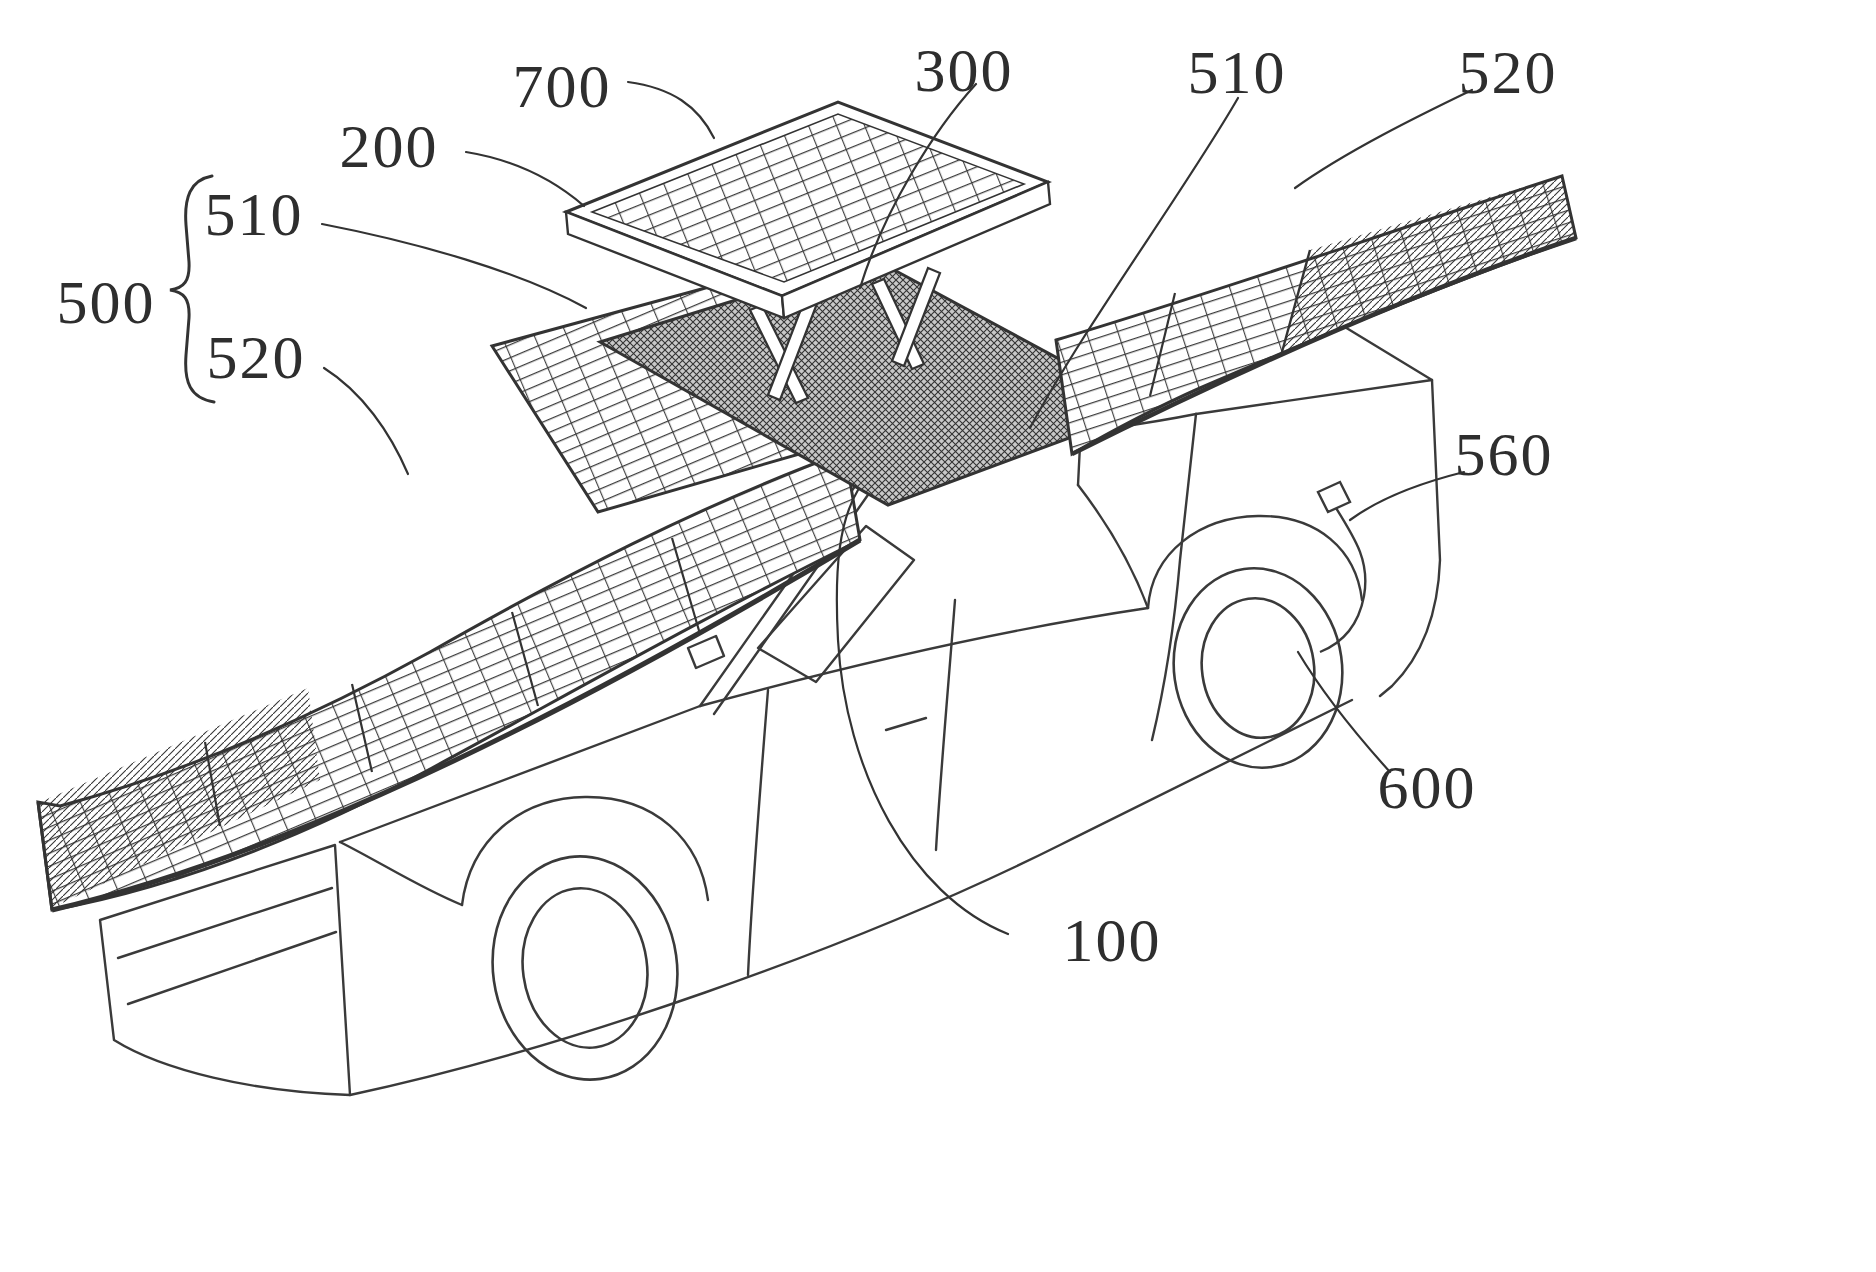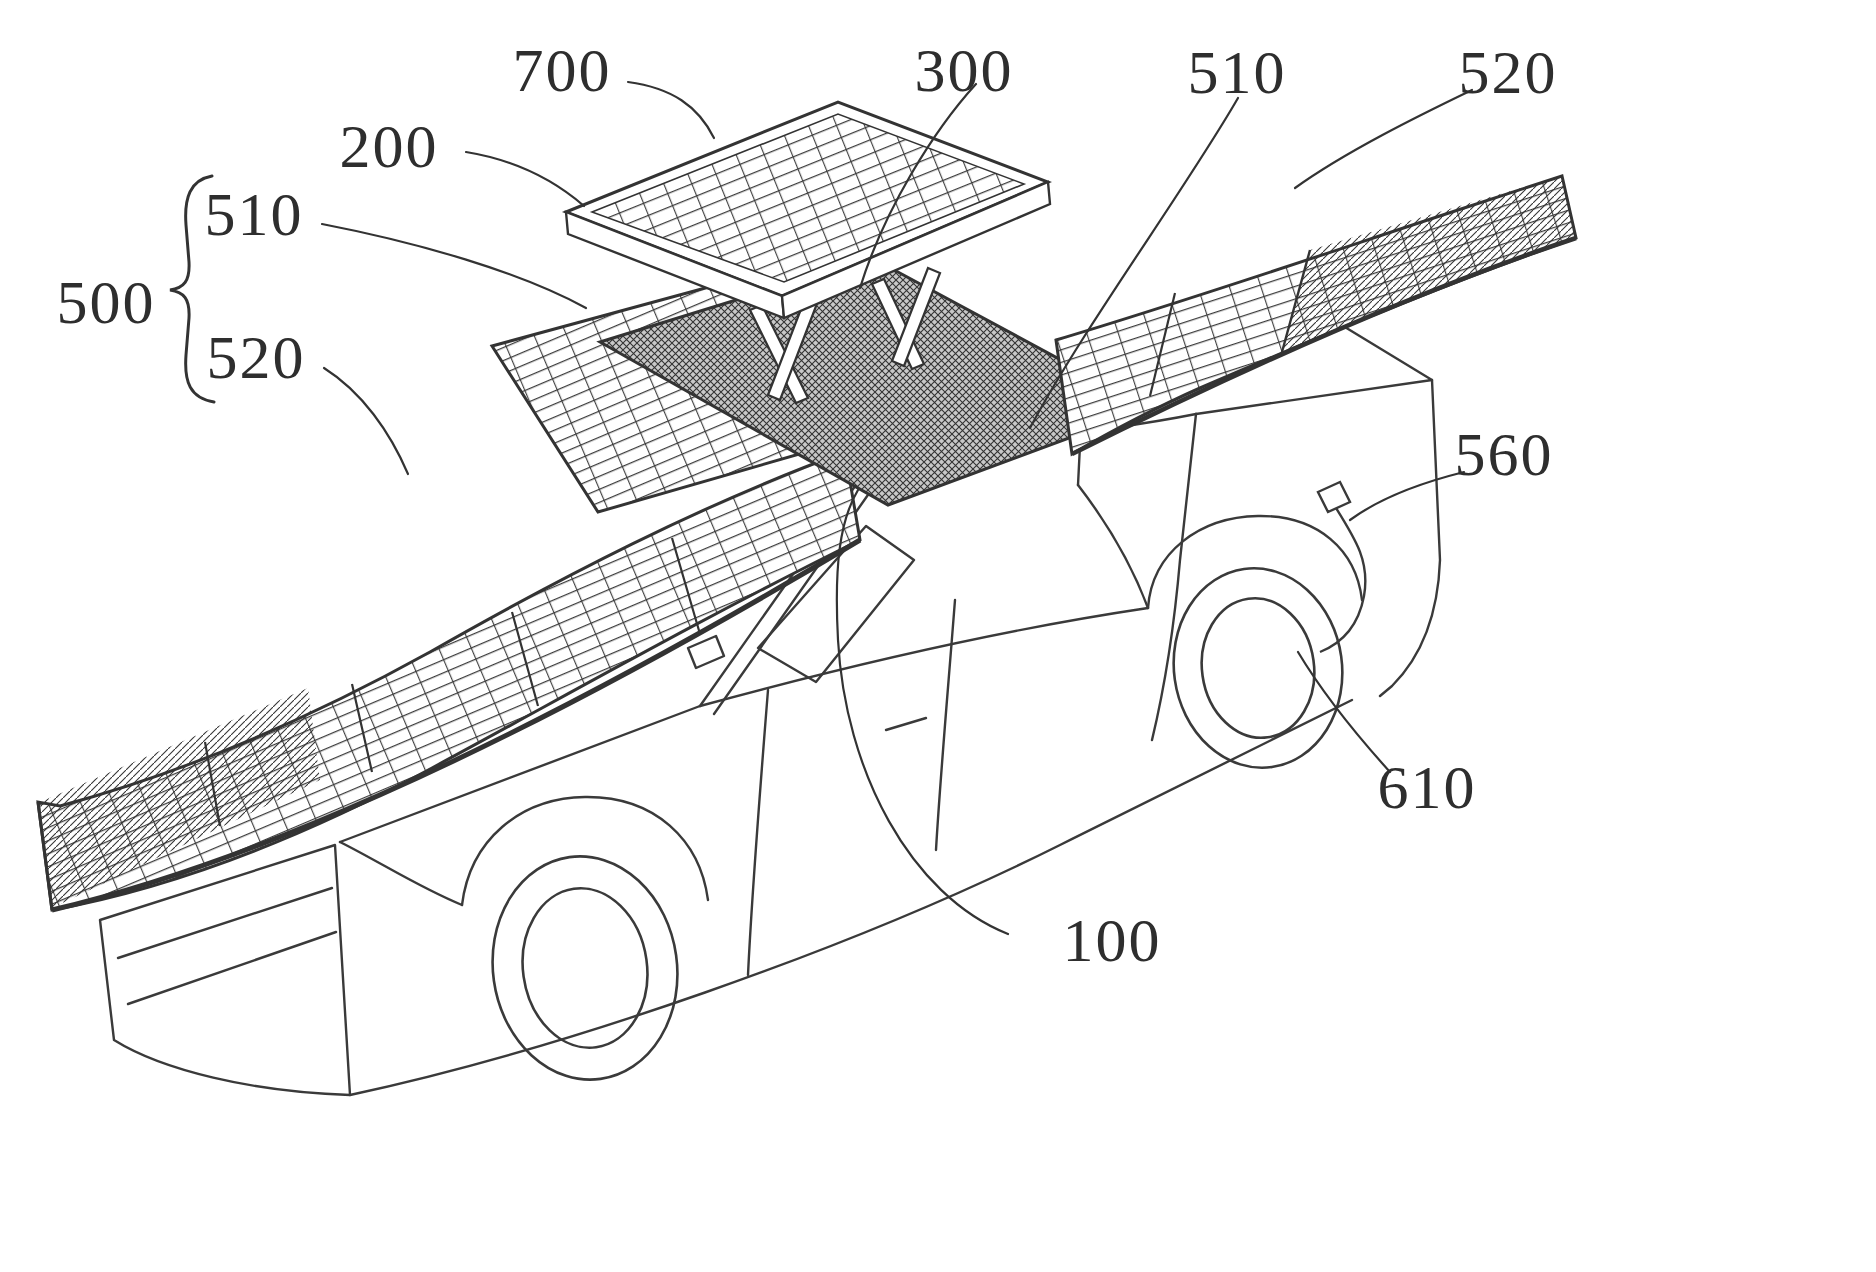--- a/index.html
+++ b/index.html
@@ -14,21 +14,21 @@
   .ref{
     position:absolute;
     transform:translate(-50%,-50%);
     font-family:"Liberation Serif", serif;
     font-size:62px;
     letter-spacing:2px;
     color:#2e2e2e;
     white-space:nowrap;
     user-select:none;
   }
-  .l700{left:562px;top:70px}
+  .l700{left:562px;top:86px}
   .l200{left:389px;top:146px}
   .l300{left:964px;top:70px}
   .l510r{left:1237px;top:72px}
   .l520r{left:1508px;top:72px}
   .l500{left:106px;top:302px}
   .l510l{left:254px;top:214px}
   .l520l{left:256px;top:357px}
   .l920{left:1504px;top:454px}
   .l910{left:1427px;top:787px}
   .l100{left:1112px;top:940px}
@@ -163,16 +163,16 @@
 
   <div class="ref l700">700</div>
   <div class="ref l200">200</div>
   <div class="ref l300">300</div>
   <div class="ref l510r">510</div>
   <div class="ref l520r">520</div>
   <div class="ref l500">500</div>
   <div class="ref l510l">510</div>
   <div class="ref l520l">520</div>
   <div class="ref l920">560</div>
-  <div class="ref l910">610</div>
+  <div class="ref l910">600</div>
   <div class="ref l100">100</div>
 
 </div>
 
 </body></html>

